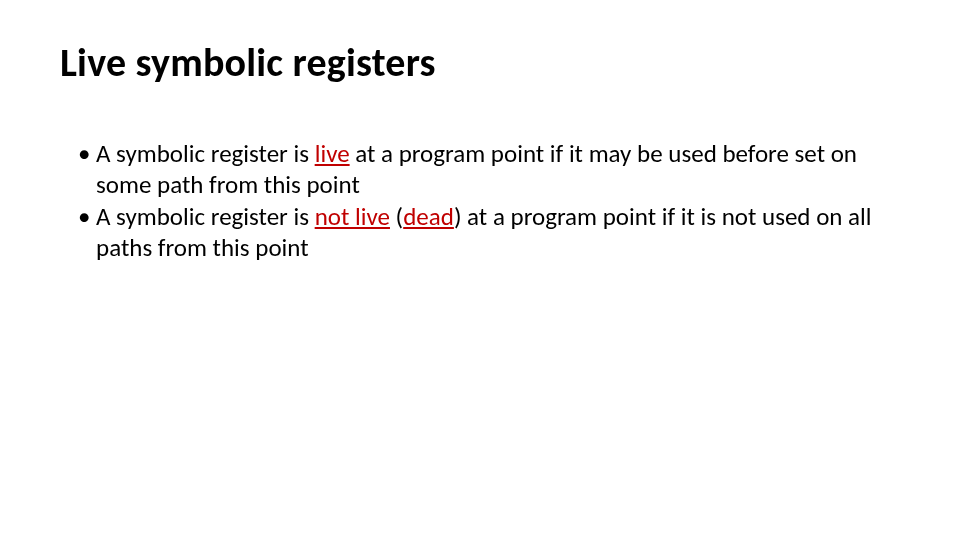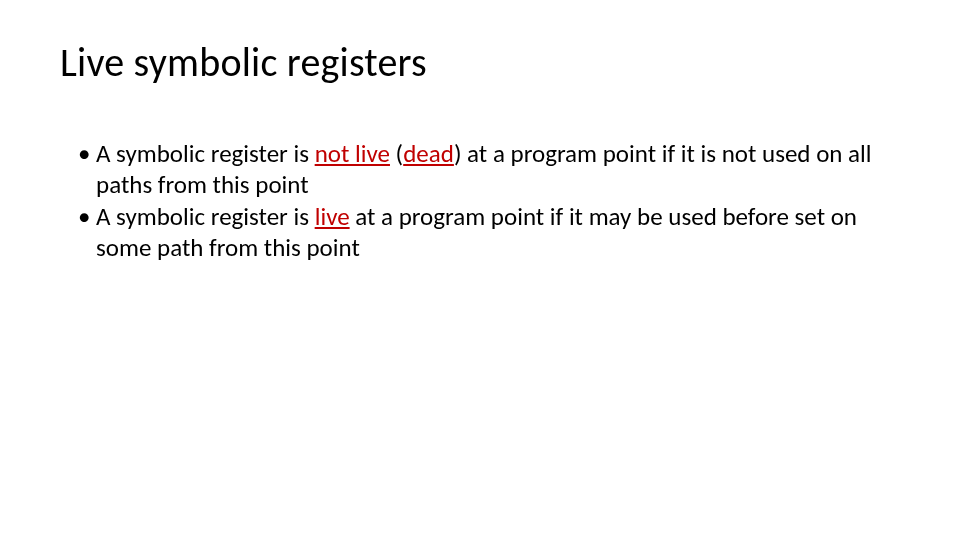--- a/index.html
+++ b/index.html
@@ -13,21 +13,21 @@
       background: #ffffff;
       font-family: Calibri, 'Segoe UI', Arial, sans-serif;
       color: #000000;
       overflow: hidden;
     }
     .slide {
       padding: 38px 60px 40px 60px;
     }
     .title {
       font-size: 40px;
-      font-weight: 400;
+      font-weight: 700;
       color: #000000;
       margin-bottom: 52px;
       letter-spacing: 0.2px;
     }
     .bullet-list {
       list-style: none;
       padding-left: 18px;
     }
     .bullet-item {
       font-size: 25px;
@@ -49,19 +49,19 @@
       color: #c00000;
     }
   </style>
 </head>
 <body>
 
 <div class="slide">
   <h1 class="title">Live symbolic registers</h1>
   <ul class="bullet-list">
     <li class="bullet-item">
-      <span>A symbolic register is </span><span class="underline-red">not live</span><span> (</span><span class="underline-red">dead</span><span>) at a program point if it is not used on all paths from this point</span>
+      <span>A symbolic register is </span><span class="underline-red">live</span><span> at a program point if it may be used before set on some path from this point</span>
     </li>
     <li class="bullet-item">
-      <span>A symbolic register is </span><span class="underline-red">live</span><span> at a program point if it may be used before set on some path from this point</span>
+      <span>A symbolic register is </span><span class="underline-red">not live</span><span> (</span><span class="underline-red">dead</span><span>) at a program point if it is not used on all paths from this point</span>
     </li>
   </ul>
 </div>
 
 </body></html>

